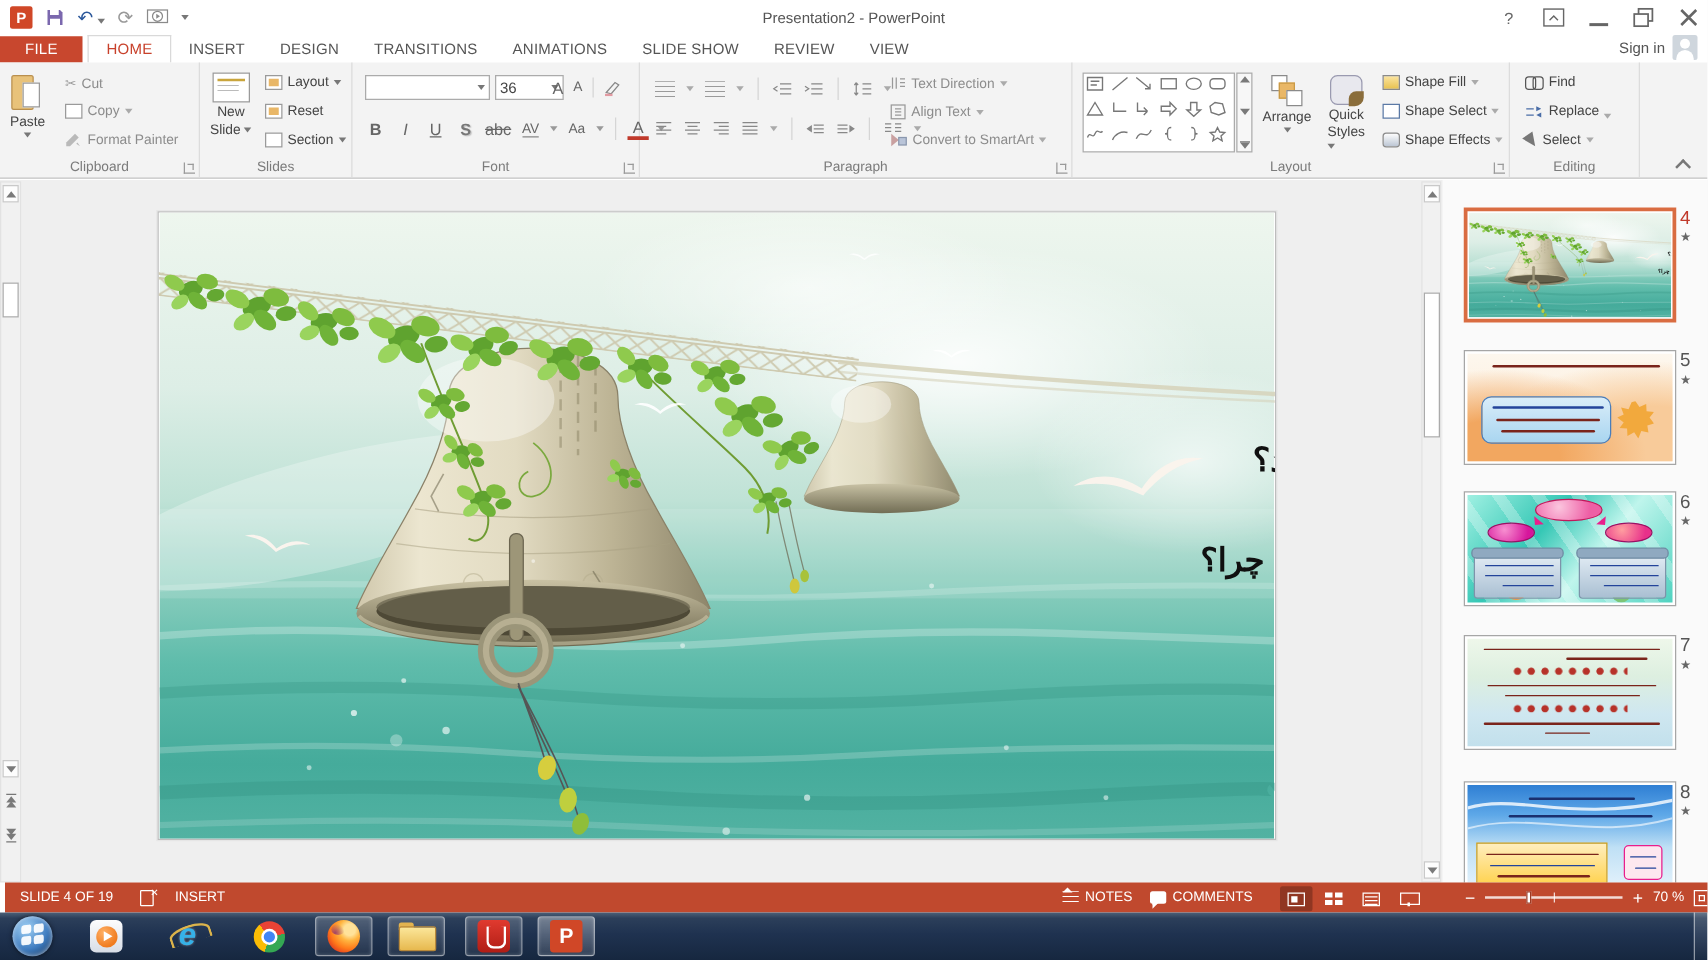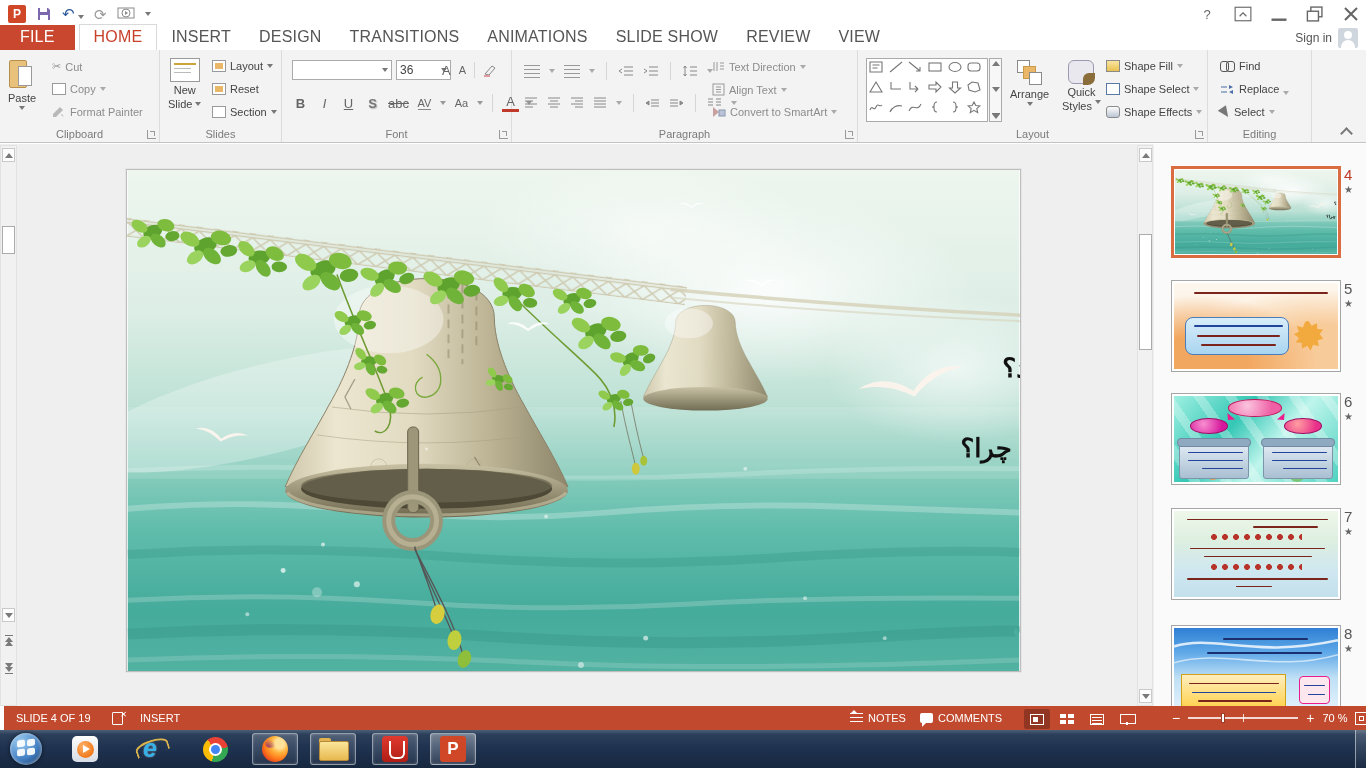--- a/index.html
+++ b/index.html
@@ -10,21 +10,21 @@
   .qat{display:flex;align-items:center;gap:10px;padding-left:8px;}
   .pp-mini{width:18px;height:18px;background:#D04727;border-radius:2px;color:#fff;font-weight:bold;font-size:12px;display:flex;align-items:center;justify-content:center;}
   .qat-glyph{font-size:15px;color:#2b579a;line-height:1;}
   .qat-glyph.gray{color:#9a9a9a;}
   .caret{display:inline-block;width:0;height:0;border-left:3px solid transparent;border-right:3px solid transparent;border-top:4px solid #777;}
   .title-center{position:absolute;left:0;right:0;text-align:center;font-size:12px;color:#555;pointer-events:none;}
   .win-ctrl{position:absolute;right:6px;top:0;display:flex;align-items:center;gap:18px;height:28px;color:#666;}
   .win-ctrl .wc{width:18px;height:18px;display:flex;align-items:center;justify-content:center;font-size:13px;}
   
   .tabrow{position:absolute;left:0;top:28px;width:1366px;height:22px;background:#fff;display:flex;align-items:flex-end;}
-  .tab{padding:3px 14px 4px 14px;font-size:16px;color:#555;letter-spacing:.2px;}
+  .tab{padding:3px 14px 4px 14px;font-size:12px;color:#555;letter-spacing:.2px;}
   .tab.file{background:#C8472E;color:#fff;padding:3px 20px 4px 20px;margin-right:4px;}
   .tab.active{background:#fff;color:#C8412B;border:1px solid #d9d9d9;border-bottom:none;}
   .signin{position:absolute;right:8px;bottom:2px;display:flex;align-items:center;gap:6px;color:#555;}
   .avatar{width:20px;height:20px;background:#cfd6dd;border-radius:2px;position:relative;overflow:hidden;}
   .avatar:before{content:"";position:absolute;left:6px;top:3px;width:8px;height:8px;border-radius:50%;background:#fff;}
   .avatar:after{content:"";position:absolute;left:3px;top:12px;width:14px;height:9px;border-radius:7px 7px 0 0;background:#fff;}
   
   .ribbon{position:absolute;left:0;top:50px;width:1366px;height:93px;background:#f3f3f3;border-bottom:1px solid #c3c3c3;}
   .rgroup{position:absolute;top:0;height:92px;border-right:1px solid #dcdcdc;}
   .glabel{position:absolute;bottom:2px;left:0;right:0;text-align:center;font-size:11px;color:#7b7b7b;}
@@ -186,20 +186,21 @@
         </svg>
       <span><span class="qat-glyph">↶</span> <span class="caret"></span></span>
       <span class="qat-glyph gray">⟳</span>
       <svg width="18" height="14" viewBox="0 0 18 14">
           <rect x="1" y="1" width="16" height="10" fill="none" stroke="#8a8a8a"></rect>
           <circle cx="9" cy="6" r="4" fill="none" stroke="#8a8a8a"></circle>
           <path d="M8 4l3 2-3 2z" fill="#8a8a8a"></path>
         </svg>
       <span class="caret"></span>
     </div>
+    <div class="title-center">Presentation2 - PowerPoint</div>
     <div class="win-ctrl">
       <span class="wc">?</span>
       <svg class="wc" width="16" height="14" viewBox="0 0 16 14">
           <rect x="1" y="1" width="14" height="12" fill="none" stroke="#666"></rect>
           <path d="M5 9l3-3 3 3" fill="none" stroke="#666"></path>
         </svg>
       <svg class="wc" width="12" height="12" viewBox="0 0 12 12">
           <rect x="1" y="9" width="10" height="1.6" fill="#666"></rect>
         </svg>
       <svg class="wc" width="13" height="12" viewBox="0 0 13 12">
@@ -464,21 +465,21 @@
             <i></i>
             <i></i>
             <i></i>
           </span>
         <span>Arrange</span>
         <span class="caret"></span>
       </div>
       <div class="bigbtn" style="left:204px;top:10px;">
         <span class="quick-ic"></span>
         <span>Quick</span>
-        <span style="display:flex;gap:3px;">
+        <span style="display:flex;gap:3px;flex-direction:column;">
             <span>Styles</span>
             <span class="caret"></span>
           </span>
       </div>
       <div class="smallrow en" style="left:248px;top:10px;">
         <span class="sf-ic" style="background:linear-gradient(#fbe4a0,#e8c250);"></span>
         <span>Shape Fill</span>
         <span class="caret" style="border-top-color:#aaa"></span>
       </div>
       <div class="smallrow en" style="left:248px;top:33px;">

